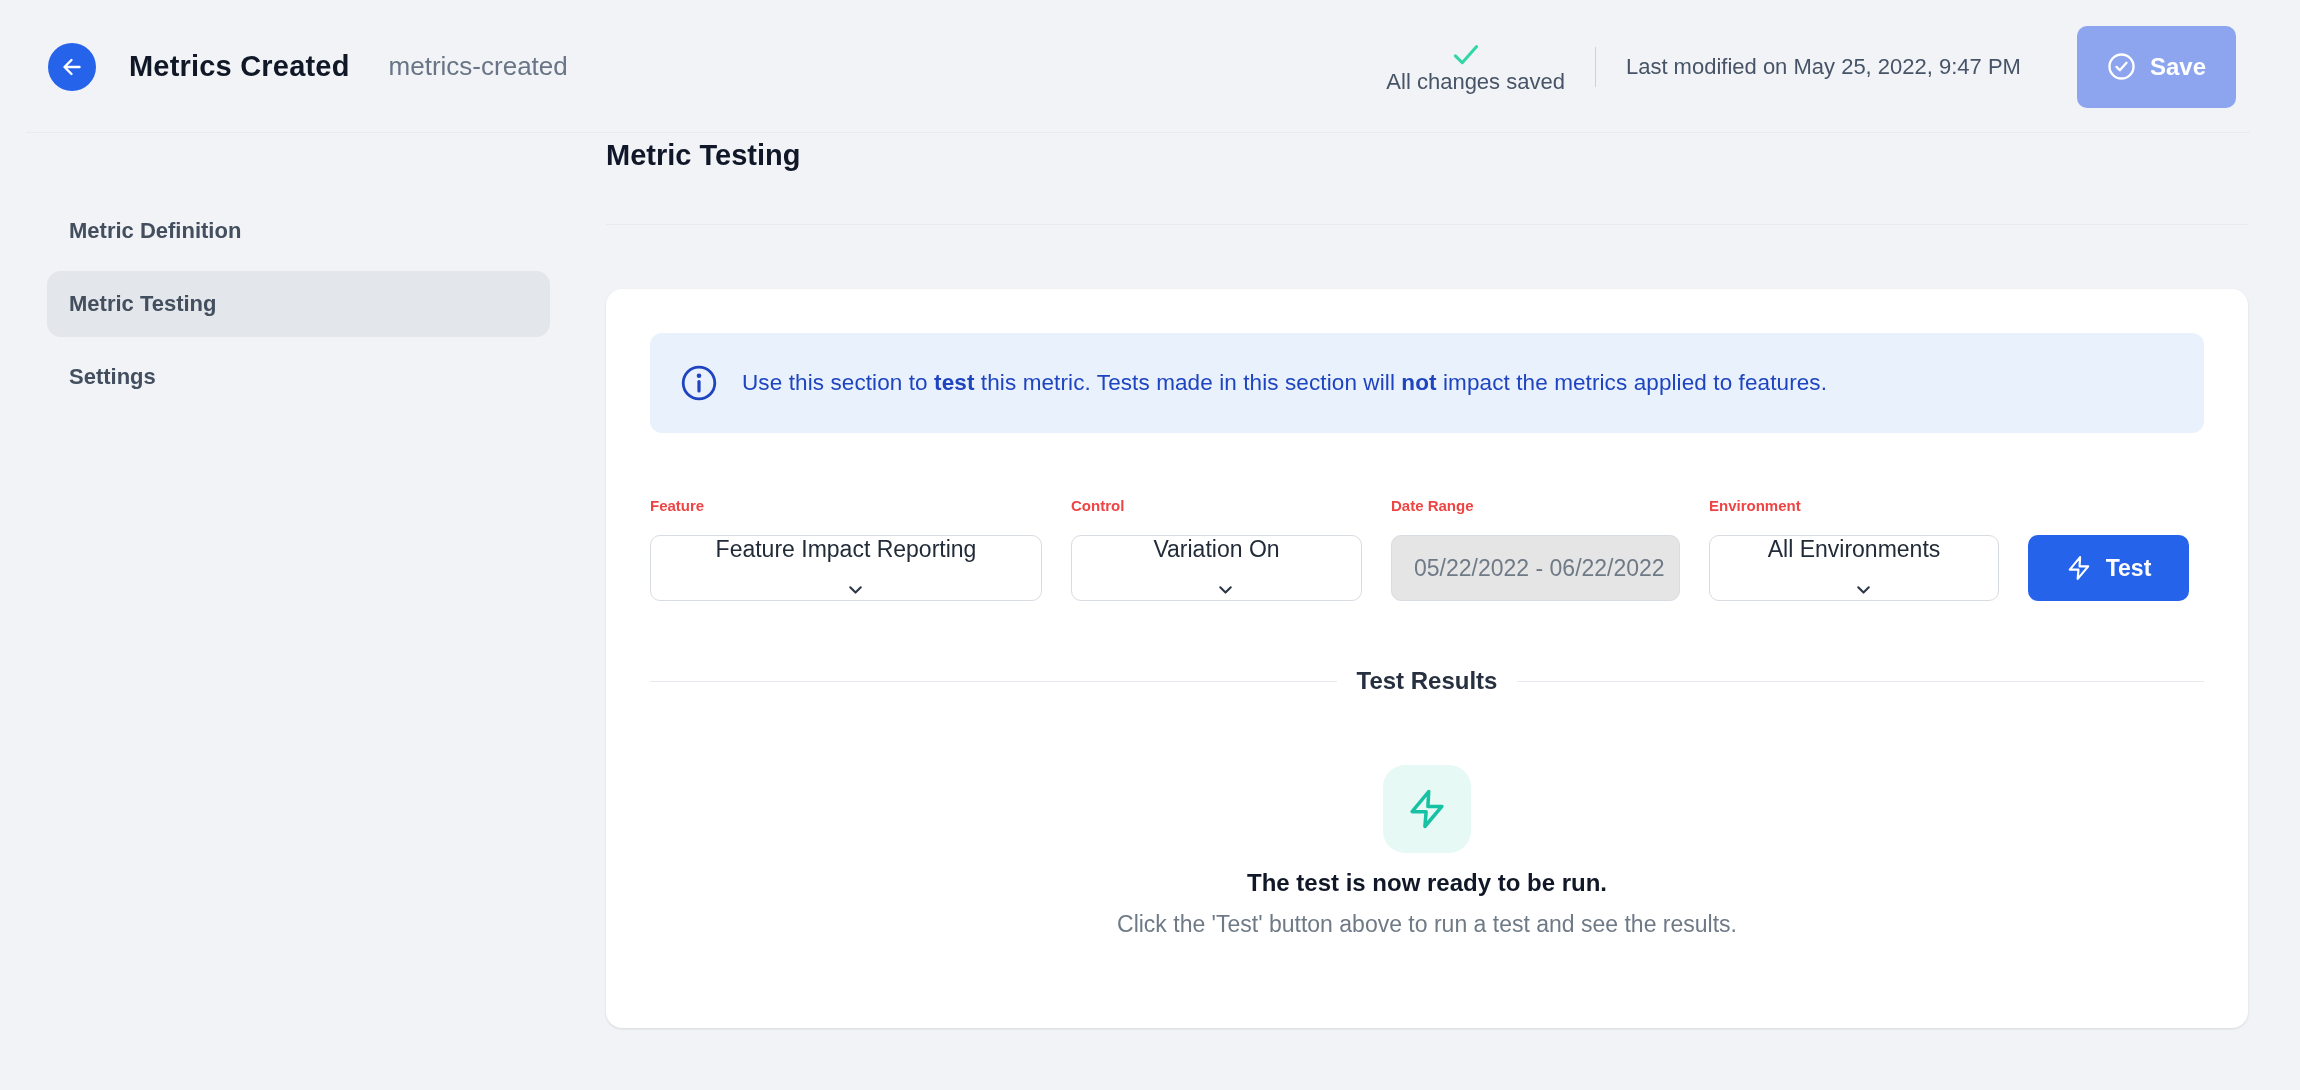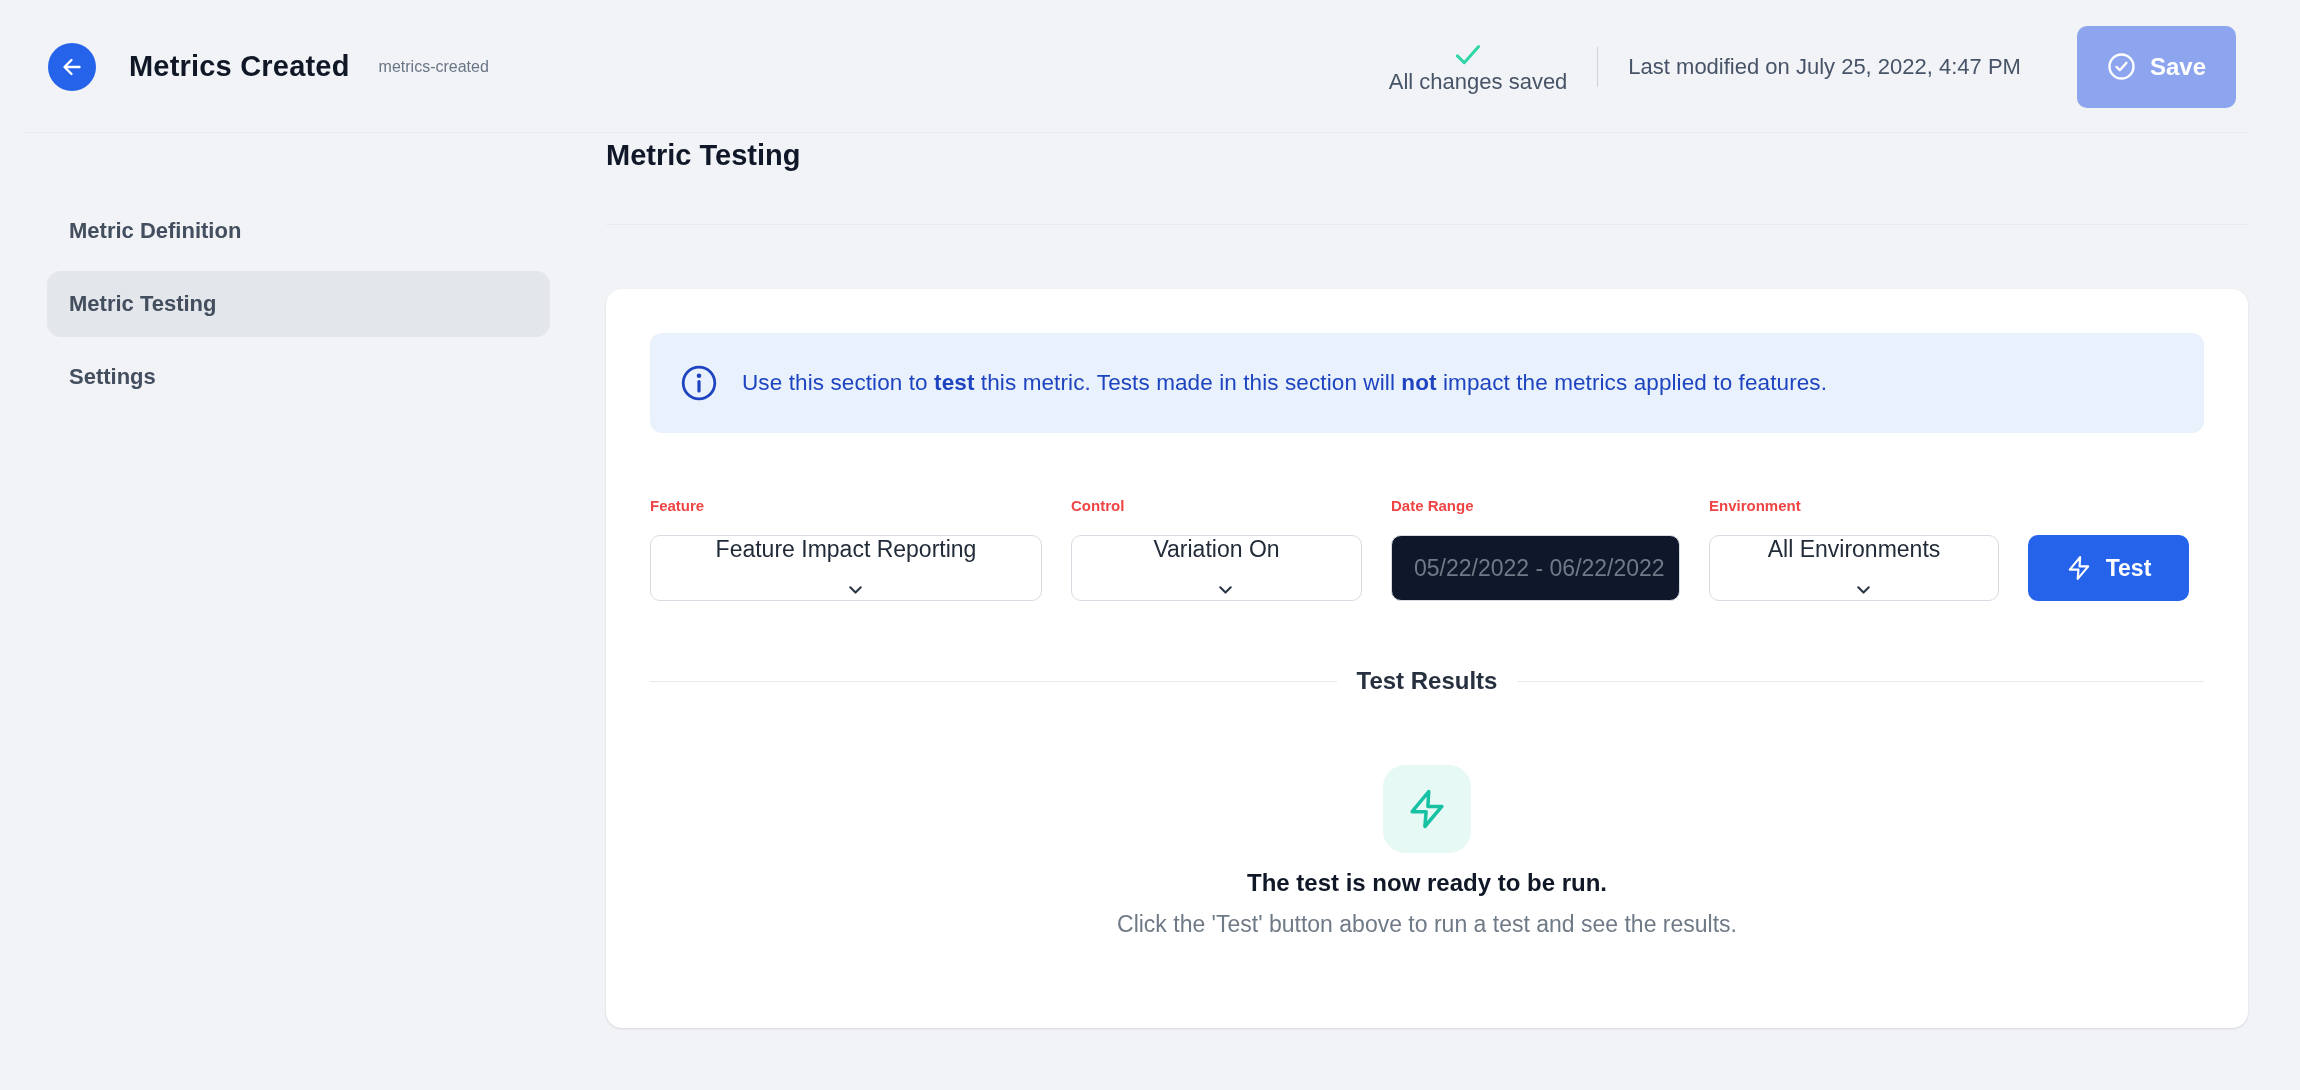--- a/index.html
+++ b/index.html
@@ -24,21 +24,21 @@
     padding:0 64px 0 48px; position:relative;
   }
   .header::after{content:""; position:absolute; left:26px; right:50px; bottom:0; border-bottom:1px solid var(--border);}
   .h-left{display:flex; align-items:center;}
   .back-btn{
     width:48px; height:48px; border-radius:50%; border:none; cursor:pointer;
     background:var(--accent); display:flex; align-items:center; justify-content:center; flex:none;
   }
   .back-btn svg{width:24px; height:24px;}
   .page-title{font-size:29px; font-weight:700; color:var(--text-dark); margin-left:33px; letter-spacing:.2px;}
-  .page-slug{font-size:16px; color:var(--text-gray); margin-left:29px;}
+  .page-slug{font-size:26px; color:var(--text-gray); margin-left:39px;}
   .h-right{display:flex; align-items:center;}
   .saved{display:flex; align-items:center;flex-direction:column;}
   .saved svg{width:30px; height:30px;}
   .saved-text{font-size:22px; color:var(--text-slate); margin-left:20px;}
   .vdiv{width:1px; height:40px; background:#ccd2db; margin:0 30px;}
   .modified{font-size:22px; color:var(--text-slate);}
   .save-btn{
     margin-left:56px; height:82px; padding:0 30px; border:none; border-radius:10px;
     background:var(--accent-disabled); color:#fff; font-size:24px; font-weight:600;
     font-family:inherit; display:flex; align-items:center; gap:14px; cursor:default;
@@ -76,21 +76,21 @@
   .form-row{display:flex; align-items:flex-end; gap:29px; margin-top:60px;}
   .field{display:flex; flex-direction:column;}
   .field-label{font-size:15px; line-height:26px; font-weight:600; color:#ef4444; margin-bottom:16px;}
   .control{
     height:66px; background:#fff; border:1px solid var(--control-border); border-radius:10px;
     display:flex; align-items:center; justify-content:space-between; padding:0 22px;
     font-size:23px; color:#222b38; cursor:pointer;flex-direction:column;
   }
   .control .chev{width:21px; height:21px; margin-left:18px; flex:none;}
   .date-input{
-    height:66px; width:289px; background:#0f172a; border:1px solid var(--control-border); border-radius:10px;
+    height:66px; width:289px; background:#e5e5e5; border:1px solid var(--control-border); border-radius:10px;
     padding:0 8px 0 22px; font-size:23px; color:#6f7a87; font-family:inherit; outline:none;
   }
   .test-btn{
     height:66px; width:161px; border:none; border-radius:10px; background:var(--accent);
     color:#fff; font-size:23px; font-weight:700; font-family:inherit; cursor:pointer;
     display:flex; align-items:center; justify-content:center; gap:14px; flex:none;
   }
   .test-btn svg{width:26px; height:26px;}
 
   
@@ -124,21 +124,21 @@
       <div class="page-slug">metrics-created</div>
     </div>
     <div class="h-right">
       <div class="saved">
         <svg viewBox="0 0 24 24" fill="none">
           <path d="M3.5 13.5L9 19 20.5 6" stroke="var(--success)" stroke-width="2.4" stroke-linecap="round" stroke-linejoin="round"></path>
         </svg>
         <span class="saved-text">All changes saved</span>
       </div>
       <span class="vdiv"></span>
-      <span class="modified">Last modified on July 25, 2022, 4:47 PM</span>
+      <span class="modified">Last modified on May 25, 2022, 9:47 PM</span>
       <button class="save-btn">
         <svg viewBox="0 0 28 28" fill="none">
           <circle cx="14" cy="14" r="11.6" stroke="#ffffff" stroke-width="2.3"></circle>
           <path d="M9.2 14.4l3.2 3.2 6.4-7.2" stroke="#ffffff" stroke-width="2.3" stroke-linecap="round" stroke-linejoin="round"></path>
         </svg>
         <span>Save</span>
       </button>
     </div>
   </header>
 

